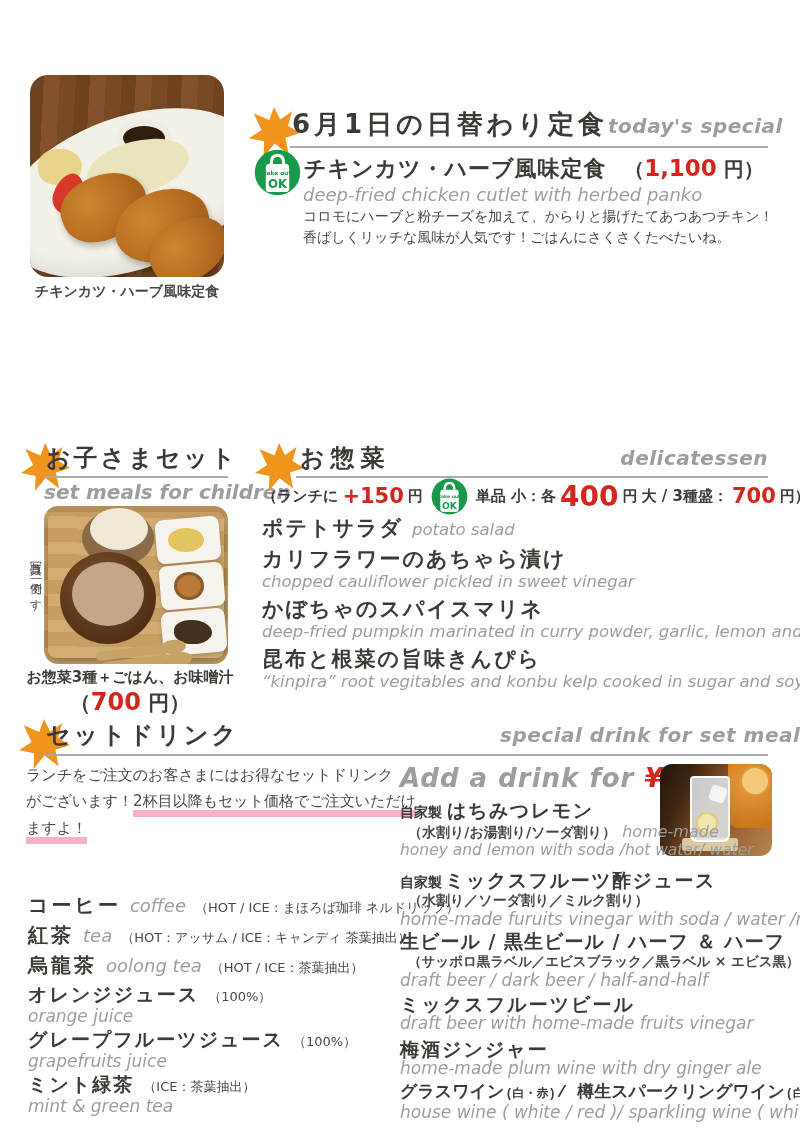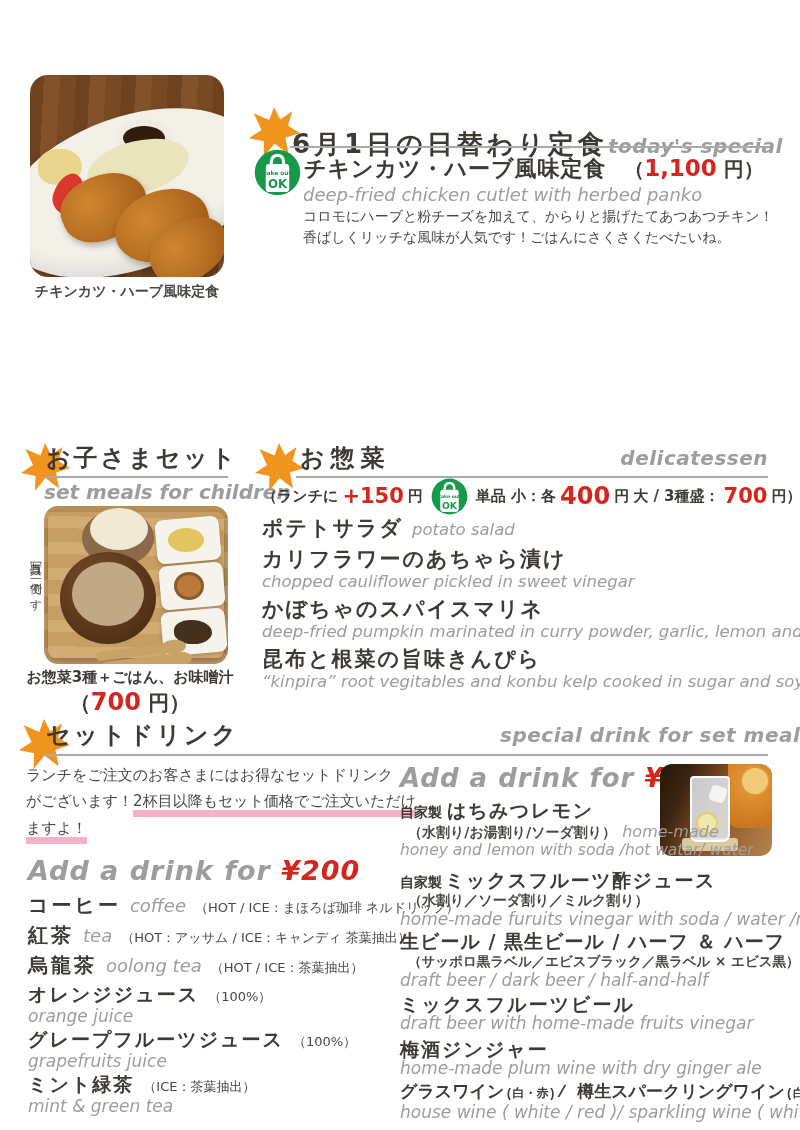--- a/index.html
+++ b/index.html
@@ -55,21 +55,21 @@
   .spoonhead{width:26px;height:14px;background:#c9a267;border-radius:50%;}
   .sh1{left:116px;top:134px;transform:rotate(-7deg);} .sh2{left:122px;top:146px;transform:rotate(-7deg);}
   .ph-drink{background:linear-gradient(115deg,#241708 0%,#3c2410 22%,#7c4b22 45%,#9c6534 70%,#b5854e 100%);border-radius:12px;}
   .jar{right:-12px;top:-10px;width:56px;height:74px;background:radial-gradient(circle at 40% 40%,#e89a3a,#c9761c 80%);border-radius:10px;}
   .jarslice{right:2px;top:2px;width:30px;height:30px;background:#f2c979;border-radius:50%;border:2px solid #d99a3c;}
   .coaster{left:22px;top:74px;width:56px;height:13px;background:#d9caa2;border-radius:3px;}
   .glass{left:30px;top:12px;width:40px;height:66px;background:rgba(230,238,244,.82);border:2px solid rgba(255,255,255,.95);border-radius:4px 4px 7px 7px;}
   .lemonslice{left:36px;top:48px;width:22px;height:22px;background:#f1e6ae;border:2px solid #e0cc7a;border-radius:50%;}
   .ice{left:50px;top:22px;width:16px;height:16px;background:rgba(255,255,255,.75);border-radius:4px;transform:rotate(18deg);}
   
-  .h-main{font-size:26px;letter-spacing:4px;margin-top:20px;}
+  .h-main{font-size:26px;letter-spacing:4px;}
   .h-sec{font-size:24px;letter-spacing:3px;}
   .sub-it{font-size:20px;letter-spacing:.5px;}
   .item-lg{font-size:22px;letter-spacing:1px;}
   .deli-name{font-size:21px;letter-spacing:2px;}
   .deli-en{font-size:16.5px;}
   .drink-name{font-size:20px;letter-spacing:3px;}
   .drink-en{font-size:18px;}
   .r-name{font-size:19px;letter-spacing:1.5px;}
   .r-note{font-size:14px;color:var(--soft);}
   .r-en{font-size:16px;}
@@ -159,21 +159,21 @@
       <span class="red" style="font-size:21px;">+150</span>
       <span> 円</span>
     <svg width="37" height="37" viewBox="0 0 60 60" style="margin:0 4px;">
       <circle cx="30" cy="30" r="29" fill="#17994a"></circle>
       <path d="M22 19 Q22 8 30 8 Q38 8 38 19" fill="none" stroke="#fff" stroke-width="4"></path>
       <path d="M19 19 L41 19 Q45 19 45 24 L45 50 Q45 55 40 55 L20 55 Q15 55 15 50 L15 24 Q15 19 19 19 Z" fill="#fff"></path>
       <text x="30" y="33" text-anchor="middle" font-size="7.5" font-weight="bold" fill="#17994a">take out</text>
       <text x="30" y="50" text-anchor="middle" font-size="15" font-weight="bold" fill="#17994a">OK</text>
     </svg>
     <span>単品 小：各</span>
-      <span class="red" style="font-size:24px;">400</span>
+      <span class="red" style="font-size:28px;">400</span>
       <span> 円 </span>
       <span>大 / 3種盛：</span>
       <span class="red" style="font-size:21px;">700</span>
       <span> 円）</span>
   </div>
 
   <div class="abs baseline nowrap" style="left:262px;top:514px;">
     <span class="jp-b deli-name">ポテトサラダ</span>
     <span class="en-desc deli-en">potato salad</span>
   </div>
@@ -192,23 +192,20 @@
   <div class="abs rule" style="left:44px;top:754px;width:724px;"></div>
 
   <div class="abs nowrap" style="left:26px;top:766px;font-size:15px;color:var(--soft);font-weight:500;">ランチをご注文のお客さまにはお得なセットドリンク</div>
   <div class="abs nowrap" style="left:26px;top:792px;font-size:15px;color:var(--soft);font-weight:500;">
     <span>がございます！</span><span class="hl">2杯目以降もセット価格でご注文いただけ</span>
   </div>
   <div class="abs nowrap" style="left:26px;top:819px;font-size:15px;color:var(--soft);font-weight:500;">
     <span class="hl">ますよ！</span>
   </div>
 
-  <div class="abs en-head addhead nowrap" style="left:28px;top:855px;">
-    <span>Add a drink for </span><span class="red" style="font-style:italic;">¥200</span>
-  </div>
 
   <div class="abs baseline nowrap" style="left:28px;top:892px;">
     <span class="jp-b drink-name">コーヒー</span>
     <span class="en-desc drink-en">coffee</span>
     <span class="note">（HOT / ICE：まほろば珈琲 ネルドリップ）</span>
   </div>
   <div class="abs baseline nowrap" style="left:28px;top:922px;">
     <span class="jp-b drink-name">紅茶</span>
     <span class="en-desc drink-en">tea</span>
     <span class="note">（HOT：アッサム / ICE：キャンディ 茶葉抽出）</span>

